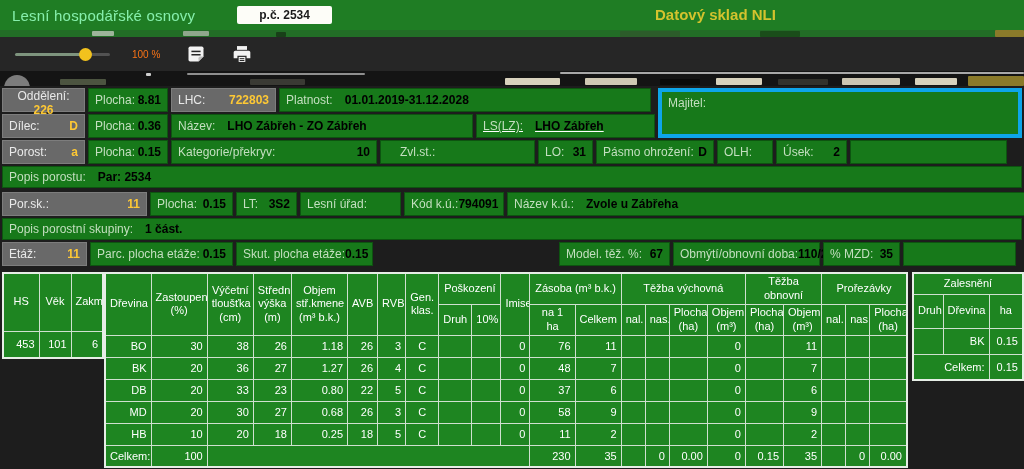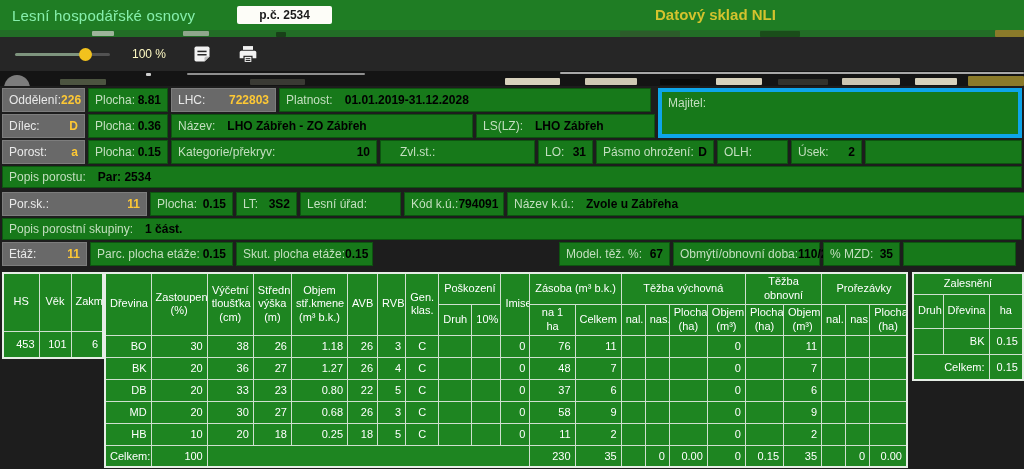--- a/index.html
+++ b/index.html
@@ -20,21 +20,21 @@
   .strip2 { position:absolute; left:0; top:71px; width:1024px; height:15px; background:#141414; overflow:hidden; }
   .frag { position:absolute; border-radius:1px; }
 
   
   .toolbar { position:absolute; left:0; top:37px; width:1024px; height:34px;
     background:#262626; display:flex; align-items:center; }
   .slider { position:relative; width:95px; height:14px; margin-left:15px; }
   .slider .track-l { position:absolute; left:0; top:6px; width:70px; height:3px; background:#7e947e; border-radius:2px; }
   .slider .track-r { position:absolute; left:70px; top:6px; width:25px; height:3px; background:#525252; border-radius:2px; }
   .slider .knob { position:absolute; left:64px; top:1px; width:13px; height:13px; background:#f2c21d; border-radius:50%; }
-  .zoomtxt { color:#fef9c3; font-size:12px; margin-left:22px; }
+  .zoomtxt { color:#f97316; font-size:10px; margin-left:22px; }
   .tbicon { margin-left:26px; display:flex; align-items:center; cursor:pointer; }
 
   
   .panel { position:absolute; left:0; top:86px; width:1024px; height:383px; }
   .irow { position:absolute; left:2px; display:flex; gap:3px; }
   .ibox { height:24px; display:flex; align-items:center; justify-content:space-between;
     padding:0 6px; font-size:12px; background:#17791a; border:1px solid #0d5410; color:#fff; }
   .ibox.short { height:22px; }
   .ibox.gray { background:#696969; border-color:#7d7d7d; }
   .ibox .lbl { color:#c4dfc0; white-space:nowrap; }
@@ -122,21 +122,21 @@
     <div class="frag" style="left:716px;top:7px;width:46px;height:7px;background:#d8d2bd;"></div>
     <div class="frag" style="left:778px;top:8px;width:50px;height:6px;background:#32322c;"></div>
     <div class="frag" style="left:842px;top:7px;width:58px;height:7px;background:#ccc6b2;"></div>
     <div class="frag" style="left:915px;top:7px;width:42px;height:7px;background:#d8d2bd;"></div>
     <div class="frag" style="left:968px;top:5px;width:56px;height:10px;background:#8a7a2a;"></div>
   </div>
 
   <div class="panel">
 
     <div class="irow" style="top:2px;">
-      <div class="ibox gray" style="width:83px;">
+      <div class="ibox gray" style="width:83px;flex-direction:column;">
         <span class="lbl">Oddělení:</span>
         <span class="val yellow">226</span>
         </div>
       <div class="ibox" style="width:80px;">
         <span class="lbl">Plocha:</span>
         <span class="val">8.81</span>
         </div>
       <div class="ibox gray" style="width:105px;">
         <span class="lbl">LHC:</span>
         <span class="val yellow">722803</span>
@@ -156,21 +156,21 @@
         <span class="val yellow">D</span>
         </div>
       <div class="ibox" style="width:80px;">
         <span class="lbl">Plocha:</span>
         <span class="val">0.36</span>
         </div>
       <div class="ibox lv" style="width:302px;">
         <span class="lbl">Název:</span>
         <span class="val">LHO Zábřeh - ZO Zábřeh</span>
         </div>
-      <div class="ibox lv" style="width:179px;">
+      <div class="ibox lv" style="width:179px;text-decoration:underline;">
         <span class="lbl">LS(LZ):</span>
         <span class="val">LHO Zábřeh</span>
         </div>
     </div>
 
     <div class="irow" style="top:54px;">
       <div class="ibox gray" style="width:83px;">
         <span class="lbl">Porost:</span>
         <span class="val yellow">a</span>
         </div>
@@ -187,21 +187,21 @@
         <span class="val"></span>
         </div>
       <div class="ibox" style="width:55px;">
         <span class="lbl">LO:</span>
         <span class="val">31</span>
         </div>
       <div class="ibox" style="width:118px;">
         <span class="lbl">Pásmo ohrožení:</span>
         <span class="val">D</span>
         </div>
-      <div class="ibox" style="width:71px;">
+      <div class="ibox" style="width:56px;">
         <span class="lbl">OLH:</span>
         <span class="val"></span>
         </div>
       <div class="ibox" style="width:71px;">
         <span class="lbl">Úsek:</span>
         <span class="val">2</span>
         </div>
       <div class="ibox" style="width:157px;"></div>
     </div>
 

